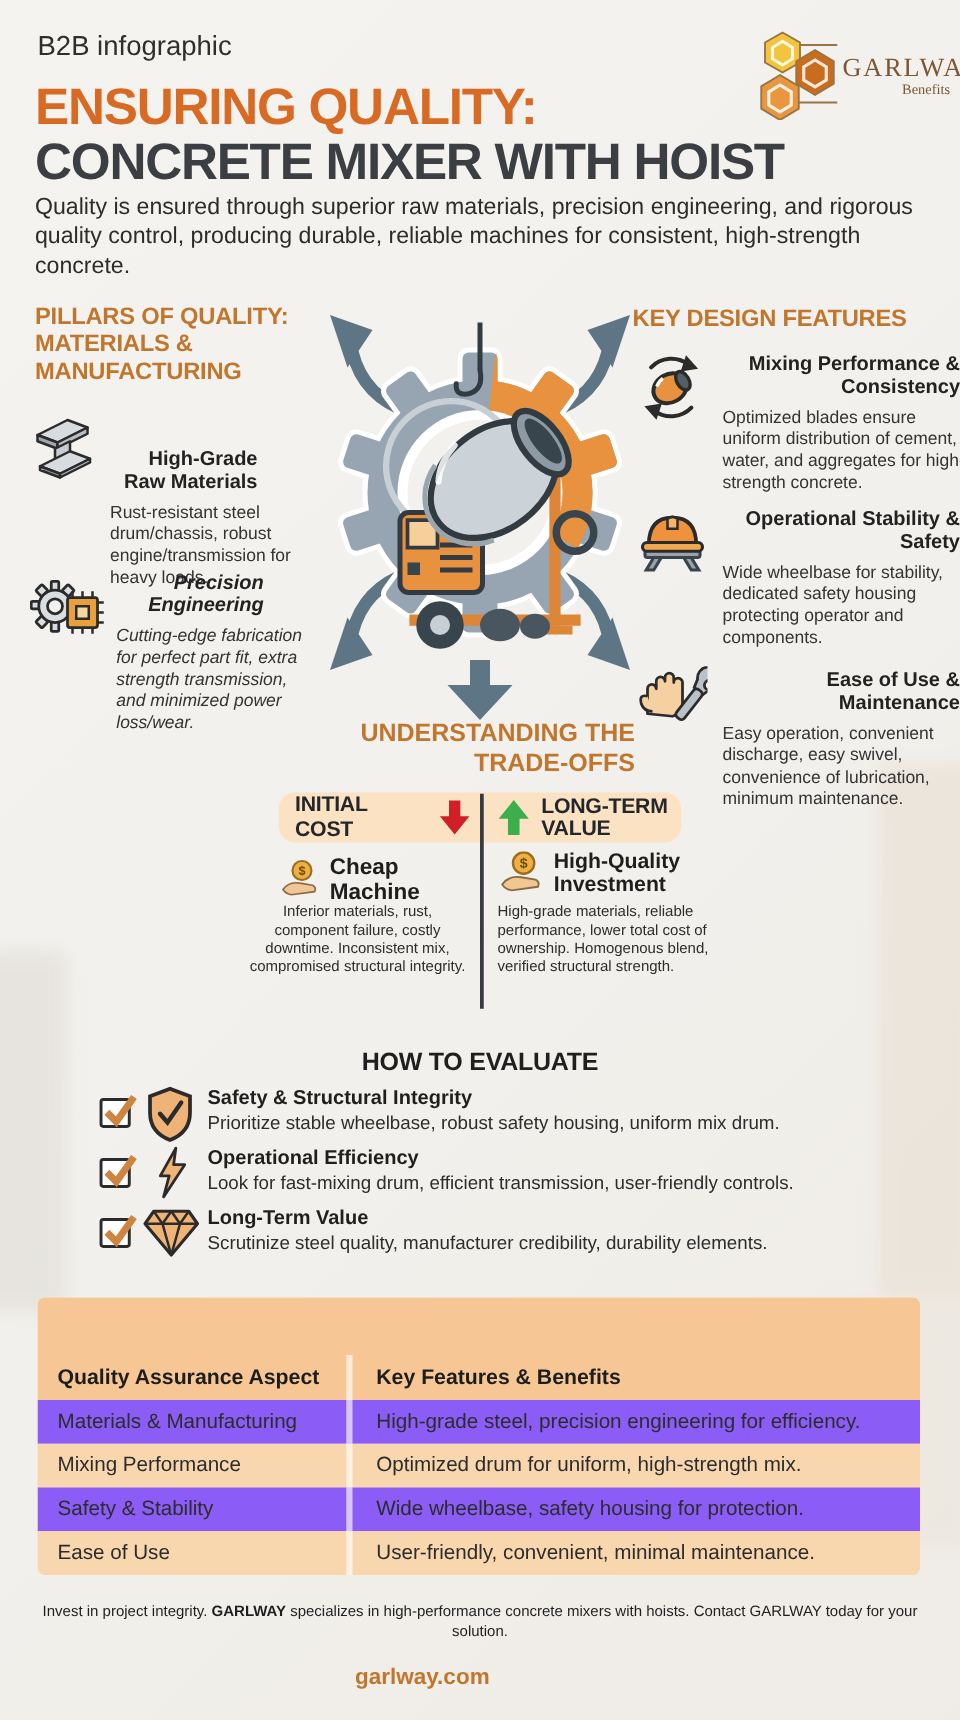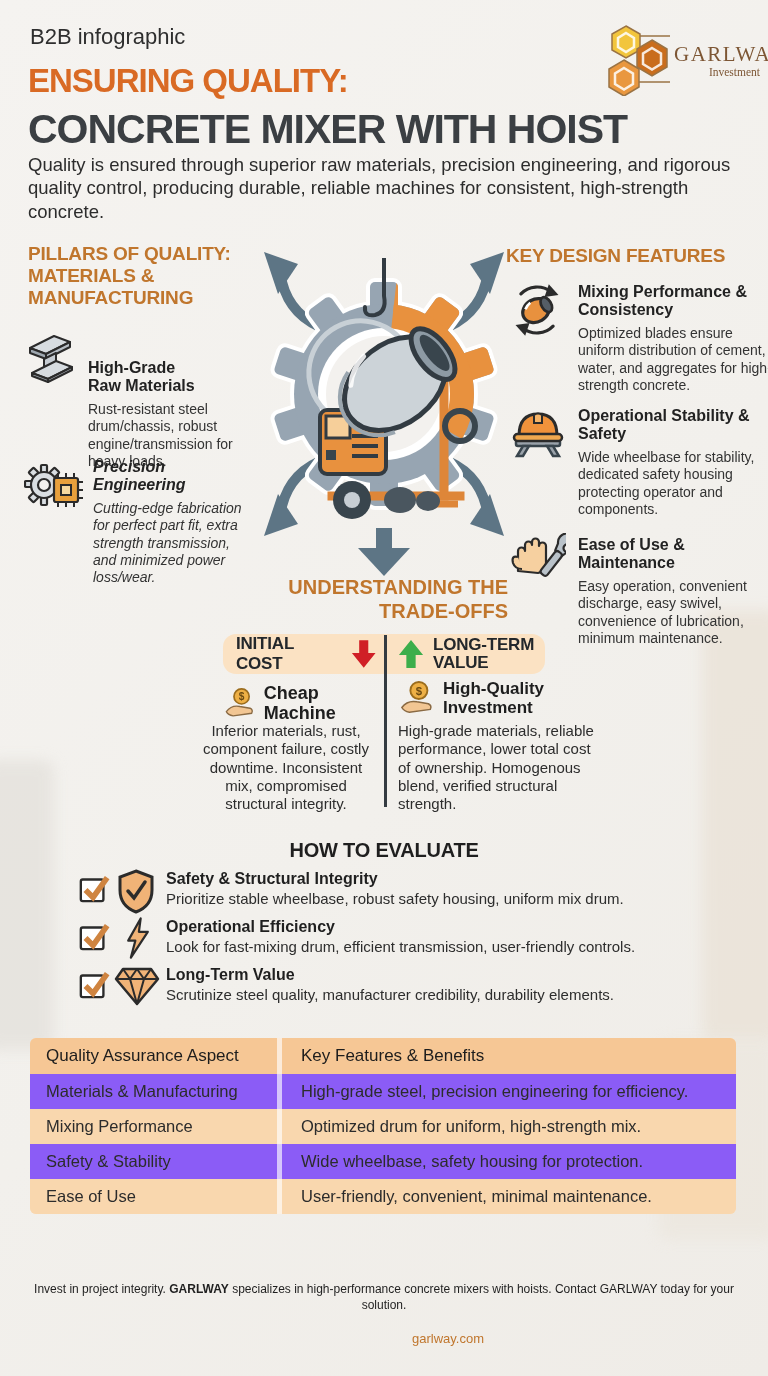--- a/index.html
+++ b/index.html
@@ -2,45 +2,45 @@
 <html><head>
 <meta charset="utf-8">
 <style>
   html,body{margin:0;padding:0;}
   #canvas{position:relative;width:768px;height:1376px;overflow:hidden;
     background:linear-gradient(135deg,#f5f3f0 0%,#f2f0ec 55%,#efece7 100%);
     font-family:"Liberation Sans", sans-serif;color:#2c2c2c;}
   .abs{position:absolute;}
   .tex{position:absolute;border-radius:10px;filter:blur(7px);}
   .eyebrow{font-size:22px;color:#2e2e2e;}
-  .title-accent{font-size:33px;font-weight:bold;letter-spacing:-1px;color:#d96a24;}
+  .title-accent{font-size:41px;font-weight:bold;letter-spacing:-1px;color:#d96a24;}
   .title-main{font-size:41px;font-weight:bold;letter-spacing:-1px;color:#3b3f43;}
   .intro{font-size:18.5px;line-height:1.26;color:#2c2c2c;}
   .sec-head{font-size:19px;font-weight:bold;line-height:1.16;color:#c0762d;letter-spacing:-.2px;}
-  .item-title{font-size:16px;font-weight:bold;line-height:1.15;color:#222;}
+  .item-title{font-size:16px;font-weight:bold;line-height:1.15;color:#222;text-align:right;}
   .item-desc{font-size:14px;line-height:1.24;color:#333;margin-top:5px;}
   .center-head{font-size:20px;font-weight:bold;line-height:1.2;color:#c0762d;text-align:right;}
   .banner{background:#fbe2c3;border-radius:13px;}
   .banner-label{font-size:17px;font-weight:bold;color:#23272b;letter-spacing:-.2px;}
   .trade-title{font-size:18px;font-weight:bold;color:#1e1e1e;line-height:1.1;}
-  .trade-desc{font-size:15px;line-height:1.22;color:#2d2d2d;}
+  .trade-desc{font-size:12px;line-height:1.22;color:#2d2d2d;}
   .eval-head{font-size:20px;font-weight:bold;color:#1f1f1f;text-align:center;letter-spacing:-.2px;}
   .eval-title{font-size:16px;font-weight:bold;color:#1f1f1f;}
   .eval-desc{font-size:15px;color:#2d2d2d;margin-top:2px;}
   .tbl{border-radius:6px;background:#fbdfc0;overflow:hidden;}
   .tbl-title{font-size:21px;font-weight:bold;color:#1f1f1f;text-align:center;line-height:42px;}
   .trow{display:flex;width:100%;}
   .tc1{width:247px;padding:8px 0 8px 16px;box-sizing:border-box;font-size:16.5px;}
   .tc2{flex:1;padding:8px 14px 8px 19px;box-sizing:border-box;font-size:16.5px;border-left:5px solid rgba(255,255,255,.65);}
-  .thead .tc1,.thead .tc2{font-weight:normal;font-size:17px;color:#1d1d1d;}
+  .thead .tc1,.thead .tc2{font-weight:bold;font-size:17px;color:#1d1d1d;margin-top:46px;}
   .row-light{background:#8b5cf6;}
   .row-mid{background:#f9d7ae;}
   .thead{background:#f6c795;}
   .footer-line{font-size:12px;line-height:1.32;text-align:center;color:#1f1f1f;}
-  .website{font-size:13px;font-weight:normal;color:#c0762d;text-align:right;}
+  .website{font-size:18px;font-weight:bold;color:#c0762d;text-align:left;}
   .logo-brand{font-family:"Liberation Serif", serif;font-size:21px;letter-spacing:1.5px;color:#7d5634;}
   .logo-sub{font-family:"Liberation Serif", serif;font-size:11.5px;color:#7d5634;text-align:right;}
 </style>
 </head>
 <body>
 
 <div id="canvas">
 
   <div class="tex" style="right:-14px;top:610px;width:80px;height:430px;background:#e7ddcf;opacity:.55;"></div>
   <div class="tex" style="left:-16px;top:760px;width:70px;height:290px;background:#dedbd5;opacity:.55;"></div>
@@ -57,21 +57,21 @@
       </g>
       <g fill="none" stroke="rgba(255,255,255,.85)" stroke-width="2.5">
         <polygon points="34,9 42,14 42,23 34,28 26,23 26,14"></polygon>
         <polygon points="60,24 69,29.5 69,40 60,45.5 51,40 51,29.5"></polygon>
         <polygon points="32,44 41,49.5 41,60 32,65.5 23,60 23,49.5"></polygon>
       </g>
       <line x1="48" y1="12" x2="78" y2="12" stroke="#9a7344" stroke-width="1.5"></line>
       <line x1="47" y1="58" x2="78" y2="58" stroke="#9a7344" stroke-width="1.5"></line>
     </svg>
     <div class="abs logo-brand" style="left:82px;top:18px;">GARLWAY</div>
-    <div class="abs logo-sub" style="left:82px;top:42px;width:86px;">Investment</div>
+    <div class="abs logo-sub" style="left:82px;top:42px;width:86px;">Benefits</div>
   </div>
 
   <div class="abs title-accent" style="left:28px;top:62px;">ENSURING QUALITY:</div>
   <div class="abs title-main" style="left:28px;top:106px;">CONCRETE MIXER WITH HOIST</div>
   <div class="abs intro" style="left:28px;top:153px;width:712px;">Quality is ensured through superior raw materials, precision engineering, and rigorous quality control, producing durable, reliable machines for consistent, high-strength concrete.</div>
 
   <div class="abs sec-head" style="left:28px;top:243px;width:248px;">PILLARS OF QUALITY: MATERIALS &amp; MANUFACTURING</div>
 
   <div class="abs" style="left:24px;top:332px;">
     <svg width="56" height="52" viewBox="0 0 52 52">

